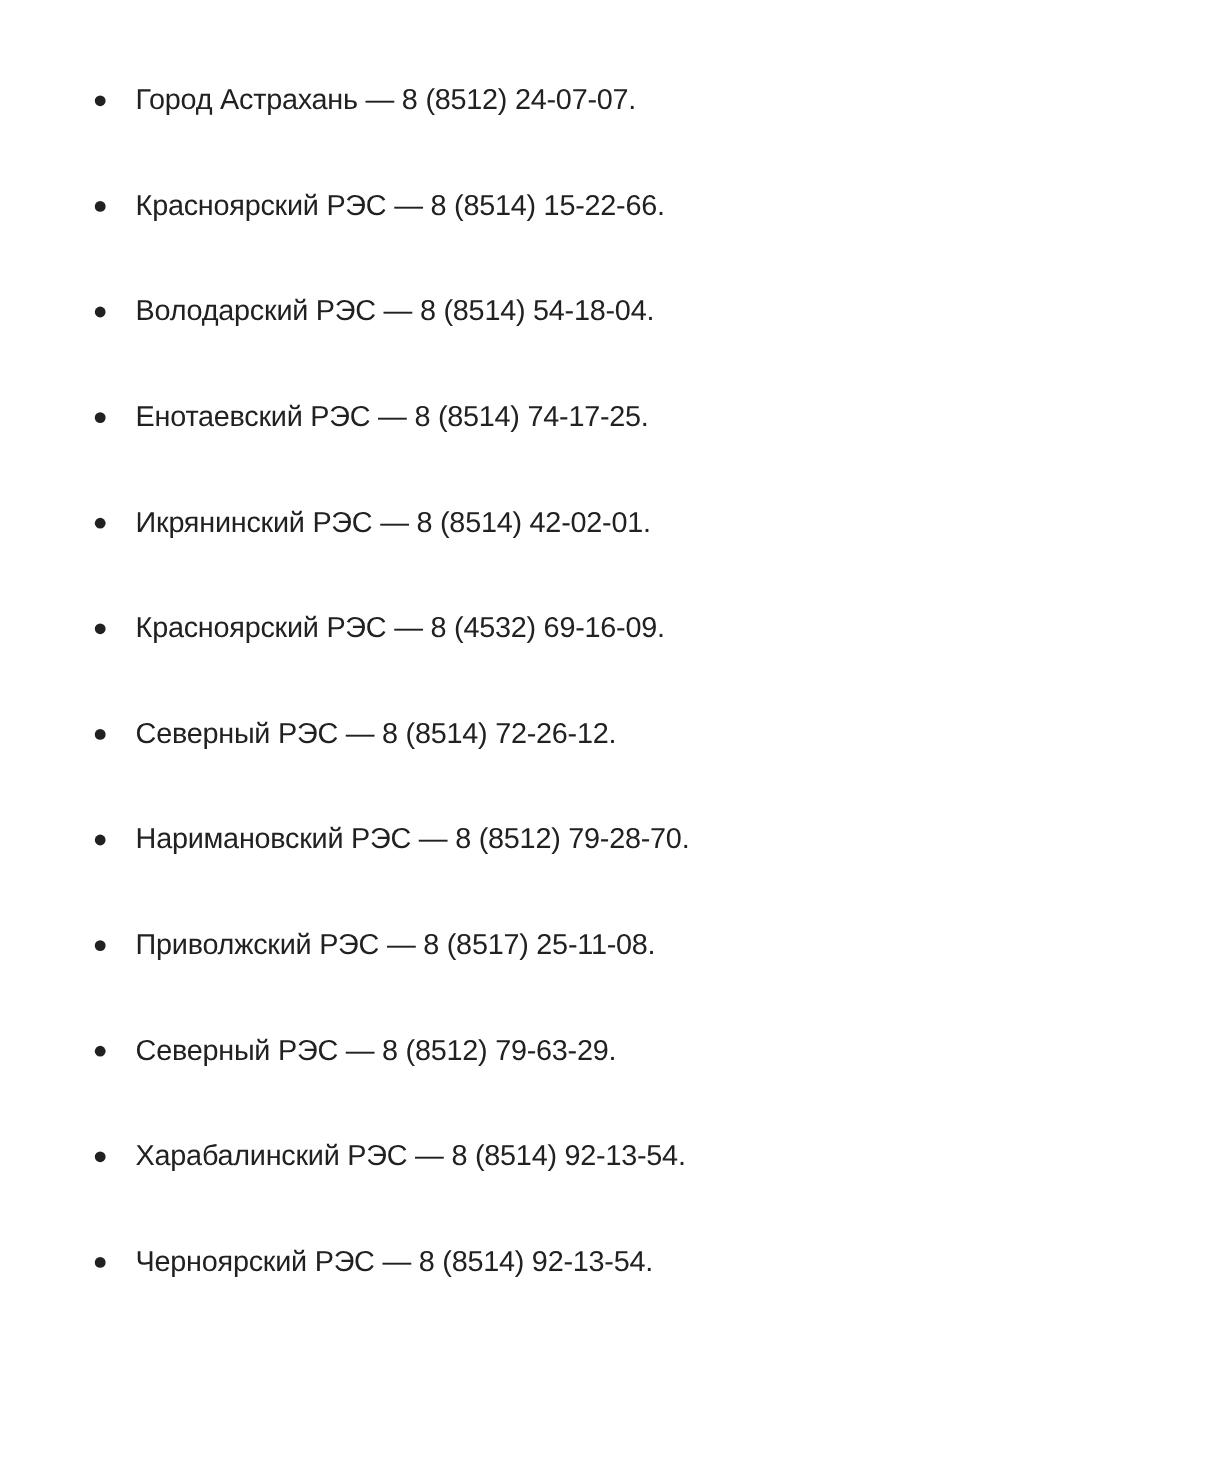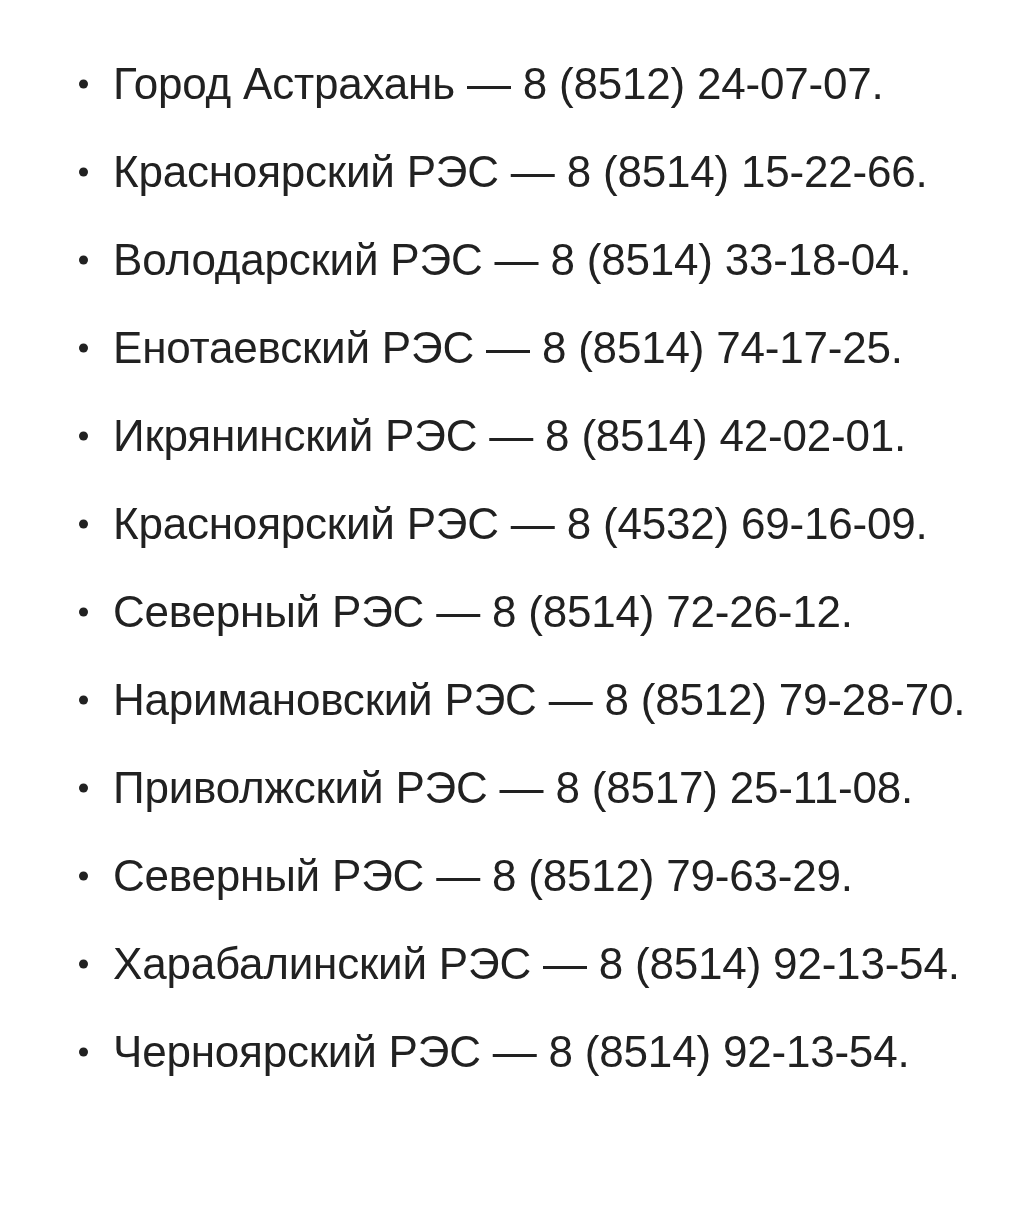--- a/index.html
+++ b/index.html
@@ -13,21 +13,21 @@
     overflow: hidden;
     font-family: "Liberation Sans", "DejaVu Sans", sans-serif;
   }
   .contact-list {
     margin: 0;
     padding: 62px 20px 0 113px;
     list-style: none;
   }
   .item {
     position: relative;
-    font-size: 44px;
+    font-size: 24px;
     line-height: 44px;
     color: #212121;
     margin: 0 0 44px 0;
     white-space: nowrap;
     letter-spacing: -0.2px;
   }
   .bullet {
     position: absolute;
     left: -34px;
     top: 50%;
@@ -37,21 +37,21 @@
     border-radius: 50%;
     background: #212121;
   }
 </style>
 </head>
 <body>
 
 <ul class="contact-list">
   <li class="item"><span class="bullet"></span><span>Город Астрахань</span><span> — </span><span>8 (8512) 24-07-07</span><span>.</span></li>
   <li class="item"><span class="bullet"></span><span>Красноярский РЭС</span><span> — </span><span>8 (8514) 15-22-66</span><span>.</span></li>
-  <li class="item"><span class="bullet"></span><span>Володарский РЭС</span><span> — </span><span>8 (8514) 33-18-04</span><span>.</span></li>
+  <li class="item"><span class="bullet"></span><span>Володарский РЭС</span><span> — </span><span>8 (8514) 54-18-04</span><span>.</span></li>
   <li class="item"><span class="bullet"></span><span>Енотаевский РЭС</span><span> — </span><span>8 (8514) 74-17-25</span><span>.</span></li>
   <li class="item"><span class="bullet"></span><span>Икрянинский РЭС</span><span> — </span><span>8 (8514) 42-02-01</span><span>.</span></li>
   <li class="item"><span class="bullet"></span><span>Красноярский РЭС</span><span> — </span><span>8 (4532) 69-16-09</span><span>.</span></li>
   <li class="item"><span class="bullet"></span><span>Северный РЭС</span><span> — </span><span>8 (8514) 72-26-12</span><span>.</span></li>
   <li class="item"><span class="bullet"></span><span>Наримановский РЭС</span><span> — </span><span>8 (8512) 79-28-70</span><span>.</span></li>
   <li class="item"><span class="bullet"></span><span>Приволжский РЭС</span><span> — </span><span>8 (8517) 25-11-08</span><span>.</span></li>
   <li class="item"><span class="bullet"></span><span>Северный РЭС</span><span> — </span><span>8 (8512) 79-63-29</span><span>.</span></li>
   <li class="item"><span class="bullet"></span><span>Харабалинский РЭС</span><span> — </span><span>8 (8514) 92-13-54</span><span>.</span></li>
   <li class="item"><span class="bullet"></span><span>Черноярский РЭС</span><span> — </span><span>8 (8514) 92-13-54</span><span>.</span></li>
 </ul>

